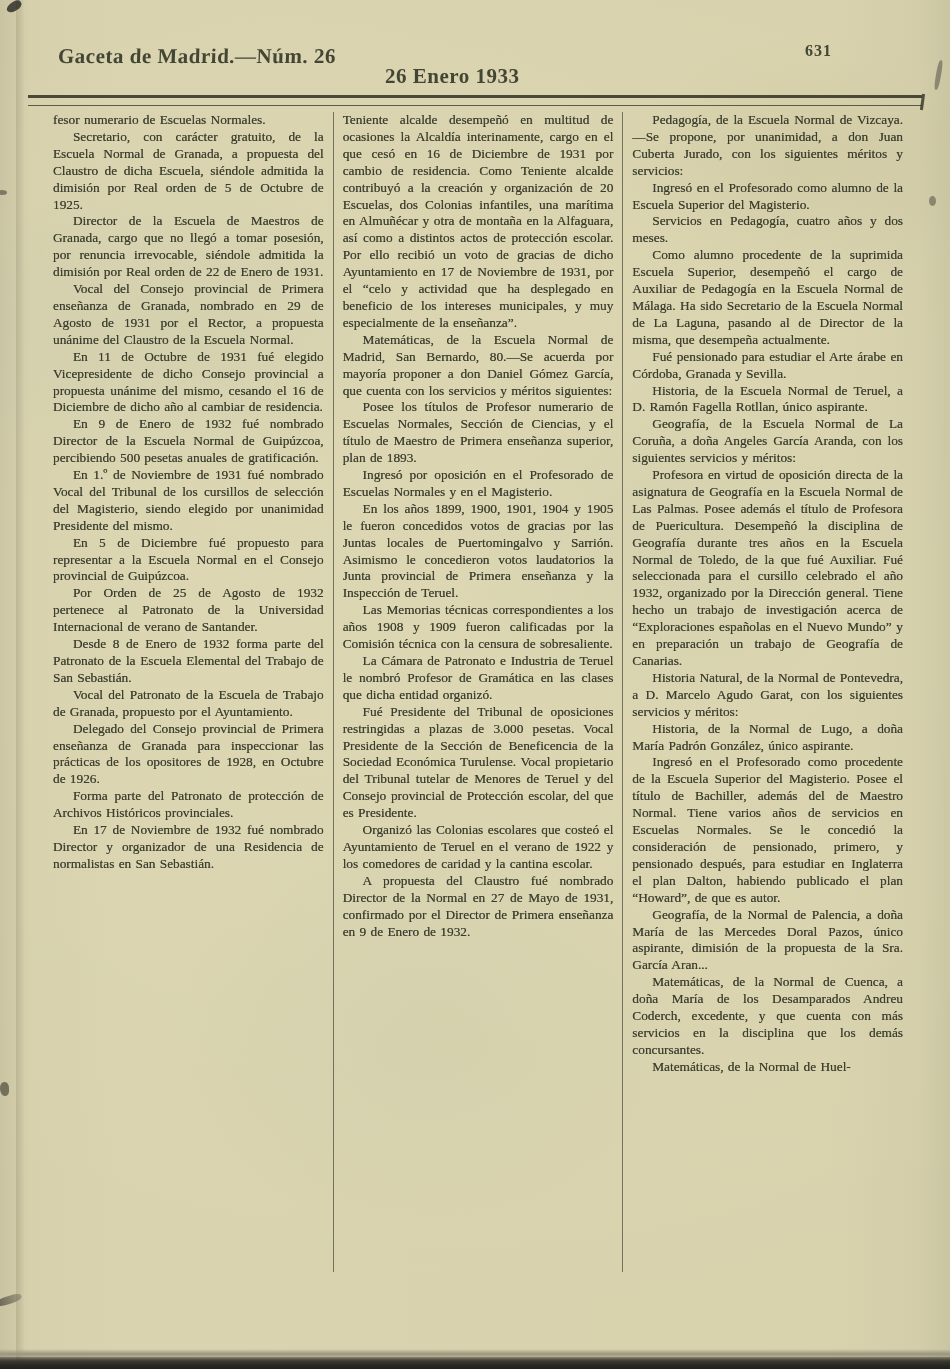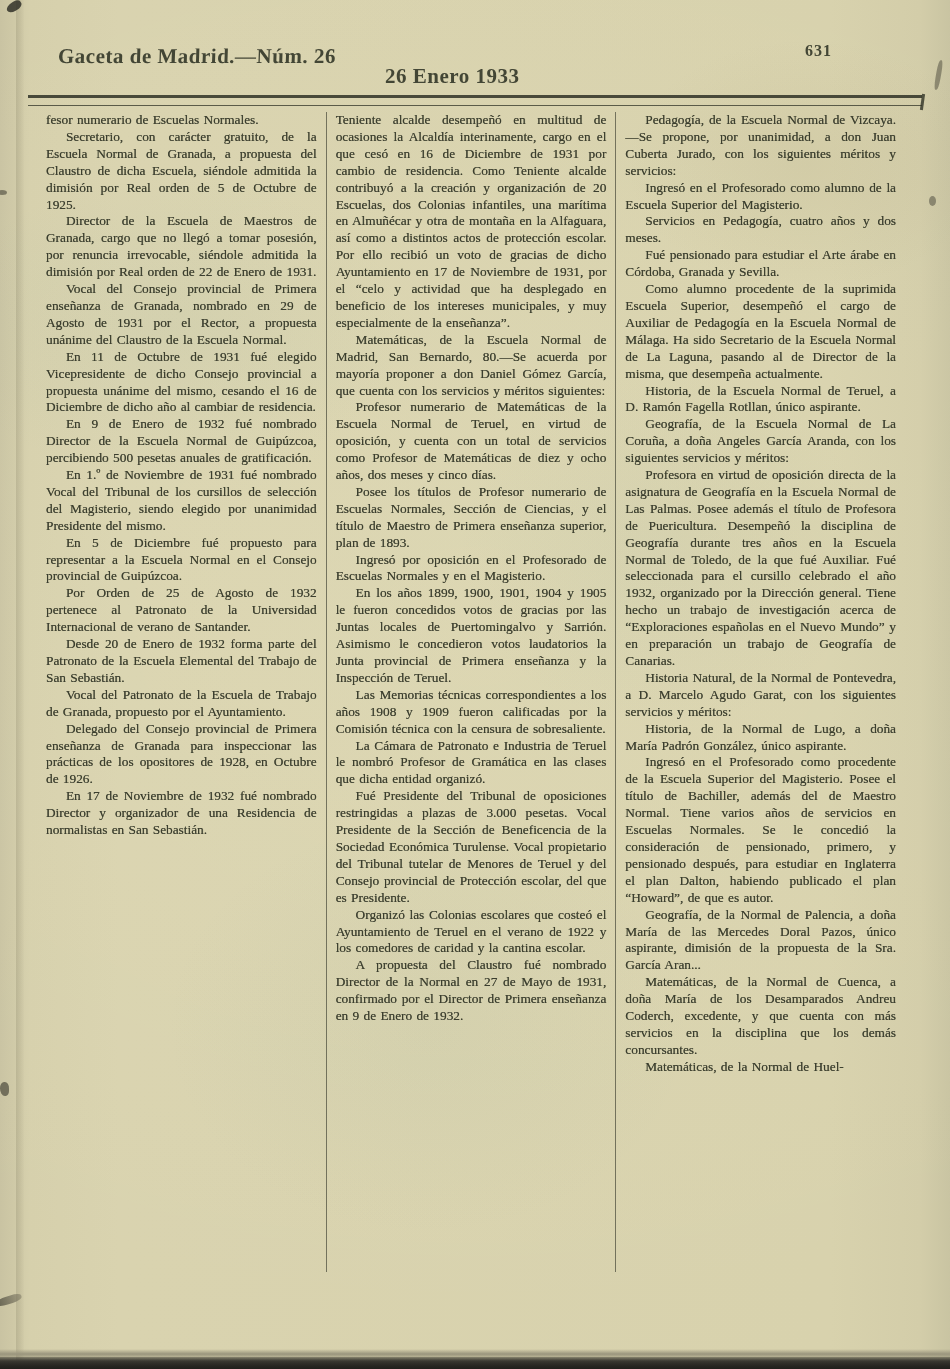--- a/index.html
+++ b/index.html
@@ -25,21 +25,21 @@
   .header .h-left{position:absolute;left:58px;top:4px;font-size:21px;font-weight:bold;
     letter-spacing:0.5px;transform:skewX(-2deg);}
   .header .h-center{position:absolute;left:385px;top:4px;font-size:21px;font-weight:bold;letter-spacing:0.5px;margin-top:20px;}
   .header .h-right{position:absolute;right:118px;top:2px;font-size:16px;font-weight:bold;letter-spacing:1px;}
   .header-rule{position:absolute;left:28px;top:95px;width:894px;height:7px;
     border-top:3px solid rgba(48,50,38,0.85);
     border-bottom:1px solid rgba(48,50,38,0.75);}
   .header-rule::after{content:"";position:absolute;right:-2px;top:-4px;width:3px;height:16px;
     background:rgba(48,50,38,0.8);transform:rotate(8deg);}
   
-  .columns{position:absolute;left:37px;top:112px;width:868px;height:1160px;display:flex;}
+  .columns{position:absolute;left:44px;top:112px;width:868px;height:1160px;display:flex;}
   .column{flex:1 1 0;padding:0 9px;box-sizing:border-box;}
   .column.middle{border-left:1.5px solid rgba(60,62,48,0.65);border-right:1.5px solid rgba(60,62,48,0.65);}
   .para{margin:0;font-size:13.3px;line-height:16.9px;text-align:justify;
     text-indent:0;word-spacing:1px;
     text-shadow:0 0 0.6px rgba(54,58,42,0.55), 0.3px 0.3px 0 rgba(54,58,42,0.25);}
   .para.indent{text-indent:1.5em;}
   
   .mark{position:absolute;background:rgba(40,40,34,0.8);}
   .mark.corner{left:6px;top:2px;width:16px;height:9px;border-radius:60% 40% 50% 50%;transform:rotate(-30deg);}
   .mark.stitch-a{left:-3px;top:190px;width:10px;height:5px;border-radius:50%;background:rgba(60,58,48,0.55);}
@@ -71,44 +71,44 @@
     <div class="column">
         <p class="para">fesor numerario de Escuelas Normales.</p>
         <p class="para indent">Secretario, con carácter gratuito, de la Escuela Normal de Granada, a propuesta del Claustro de dicha Escuela, siéndole admitida la dimisión por Real orden de 5 de Octubre de 1925.</p>
         <p class="para indent">Director de la Escuela de Maestros de Granada, cargo que no llegó a tomar posesión, por renuncia irrevocable, siéndole admitida la dimisión por Real orden de 22 de Enero de 1931.</p>
         <p class="para indent">Vocal del Consejo provincial de Primera enseñanza de Granada, nombrado en 29 de Agosto de 1931 por el Rector, a propuesta unánime del Claustro de la Escuela Normal.</p>
         <p class="para indent">En 11 de Octubre de 1931 fué elegido Vicepresidente de dicho Consejo provincial a propuesta unánime del mismo, cesando el 16 de Diciembre de dicho año al cambiar de residencia.</p>
         <p class="para indent">En 9 de Enero de 1932 fué nombrado Director de la Escuela Normal de Guipúzcoa, percibiendo 500 pesetas anuales de gratificación.</p>
         <p class="para indent">En 1.º de Noviembre de 1931 fué nombrado Vocal del Tribunal de los cursillos de selección del Magisterio, siendo elegido por unanimidad Presidente del mismo.</p>
         <p class="para indent">En 5 de Diciembre fué propuesto para representar a la Escuela Normal en el Consejo provincial de Guipúzcoa.</p>
         <p class="para indent">Por Orden de 25 de Agosto de 1932 pertenece al Patronato de la Universidad Internacional de verano de Santander.</p>
-        <p class="para indent">Desde 20 de Enero de 1932 forma parte del Patronato de la Escuela Elemental del Trabajo de San Sebastián.</p>
+        <p class="para indent">Desde 8 de Enero de 1932 forma parte del Patronato de la Escuela Elemental del Trabajo de San Sebastián.</p>
         <p class="para indent">Vocal del Patronato de la Escuela de Trabajo de Granada, propuesto por el Ayuntamiento.</p>
         <p class="para indent">Delegado del Consejo provincial de Primera enseñanza de Granada para inspeccionar las prácticas de los opositores de 1928, en Octubre de 1926.</p>
+        <p class="para indent">Forma parte del Patronato de protección de Archivos Históricos provinciales.</p>
         <p class="para indent">En 17 de Noviembre de 1932 fué nombrado Director y organizador de una Residencia de normalistas en San Sebastián.</p>
       </div>
     <div class="column middle">
         <p class="para">Teniente alcalde desempeñó en multitud de ocasiones la Alcaldía interinamente, cargo en el que cesó en 16 de Diciembre de 1931 por cambio de residencia. Como Teniente alcalde contribuyó a la creación y organización de 20 Escuelas, dos Colonias infantiles, una marítima en Almuñécar y otra de montaña en la Alfaguara, así como a distintos actos de protección escolar. Por ello recibió un voto de gracias de dicho Ayuntamiento en 17 de Noviembre de 1931, por el “celo y actividad que ha desplegado en beneficio de los intereses municipales, y muy especialmente de la enseñanza”.</p>
         <p class="para indent">Matemáticas, de la Escuela Normal de Madrid, San Bernardo, 80.—Se acuerda por mayoría proponer a don Daniel Gómez García, que cuenta con los servicios y méritos siguientes:</p>
-        <p class="para indent">Profesor numerario de Matemáticas de la Escuela Normal de Teruel, en virtud de oposición, y cuenta con un total de servicios como Profesor de Matemáticas de diez y ocho años, dos meses y cinco días.</p>
         <p class="para indent">Posee los títulos de Profesor numerario de Escuelas Normales, Sección de Ciencias, y el título de Maestro de Primera enseñanza superior, plan de 1893.</p>
         <p class="para indent">Ingresó por oposición en el Profesorado de Escuelas Normales y en el Magisterio.</p>
         <p class="para indent">En los años 1899, 1900, 1901, 1904 y 1905 le fueron concedidos votos de gracias por las Juntas locales de Puertomingalvo y Sarrión. Asimismo le concedieron votos laudatorios la Junta provincial de Primera enseñanza y la Inspección de Teruel.</p>
         <p class="para indent">Las Memorias técnicas correspondientes a los años 1908 y 1909 fueron calificadas por la Comisión técnica con la censura de sobresaliente.</p>
         <p class="para indent">La Cámara de Patronato e Industria de Teruel le nombró Profesor de Gramática en las clases que dicha entidad organizó.</p>
         <p class="para indent">Fué Presidente del Tribunal de oposiciones restringidas a plazas de 3.000 pesetas. Vocal Presidente de la Sección de Beneficencia de la Sociedad Económica Turulense. Vocal propietario del Tribunal tutelar de Menores de Teruel y del Consejo provincial de Protección escolar, del que es Presidente.</p>
         <p class="para indent">Organizó las Colonias escolares que costeó el Ayuntamiento de Teruel en el verano de 1922 y los comedores de caridad y la cantina escolar.</p>
         <p class="para indent">A propuesta del Claustro fué nombrado Director de la Normal en 27 de Mayo de 1931, confirmado por el Director de Primera enseñanza en 9 de Enero de 1932.</p>
       </div>
     <div class="column">
         <p class="para indent">Pedagogía, de la Escuela Normal de Vizcaya.—Se propone, por unanimidad, a don Juan Cuberta Jurado, con los siguientes méritos y servicios:</p>
         <p class="para indent">Ingresó en el Profesorado como alumno de la Escuela Superior del Magisterio.</p>
         <p class="para indent">Servicios en Pedagogía, cuatro años y dos meses.</p>
+        <p class="para indent">Como alumno procedente de la suprimida Escuela Superior, desempeñó el cargo de Auxiliar de Pedagogía en la Escuela Normal de Málaga. Ha sido Secretario de la Escuela Normal de La Laguna, pasando al de Director de la misma, que desempeña actualmente.</p>
         <p class="para indent">Fué pensionado para estudiar el Arte árabe en Córdoba, Granada y Sevilla.</p>
-        <p class="para indent">Como alumno procedente de la suprimida Escuela Superior, desempeñó el cargo de Auxiliar de Pedagogía en la Escuela Normal de Málaga. Ha sido Secretario de la Escuela Normal de La Laguna, pasando al de Director de la misma, que desempeña actualmente.</p>
         <p class="para indent">Historia, de la Escuela Normal de Teruel, a D. Ramón Fagella Rotllan, único aspirante.</p>
         <p class="para indent">Geografía, de la Escuela Normal de La Coruña, a doña Angeles García Aranda, con los siguientes servicios y méritos:</p>
         <p class="para indent">Profesora en virtud de oposición directa de la asignatura de Geografía en la Escuela Normal de Las Palmas. Posee además el título de Profesora de Puericultura. Desempeñó la disciplina de Geografía durante tres años en la Escuela Normal de Toledo, de la que fué Auxiliar. Fué seleccionada para el cursillo celebrado el año 1932, organizado por la Dirección general. Tiene hecho un trabajo de investigación acerca de “Exploraciones españolas en el Nuevo Mundo” y en preparación un trabajo de Geografía de Canarias.</p>
         <p class="para indent">Historia Natural, de la Normal de Pontevedra, a D. Marcelo Agudo Garat, con los siguientes servicios y méritos:</p>
         <p class="para indent">Historia, de la Normal de Lugo, a doña María Padrón González, único aspirante.</p>
         <p class="para indent">Ingresó en el Profesorado como procedente de la Escuela Superior del Magisterio. Posee el título de Bachiller, además del de Maestro Normal. Tiene varios años de servicios en Escuelas Normales. Se le concedió la consideración de pensionado, primero, y pensionado después, para estudiar en Inglaterra el plan Dalton, habiendo publicado el plan “Howard”, de que es autor.</p>
         <p class="para indent">Geografía, de la Normal de Palencia, a doña María de las Mercedes Doral Pazos, único aspirante, dimisión de la propuesta de la Sra. García Aran...</p>
         <p class="para indent">Matemáticas, de la Normal de Cuenca, a doña María de los Desamparados Andreu Coderch, excedente, y que cuenta con más servicios en la disciplina que los demás concursantes.</p>
         <p class="para indent">Matemáticas, de la Normal de Huel-</p>
       </div>

